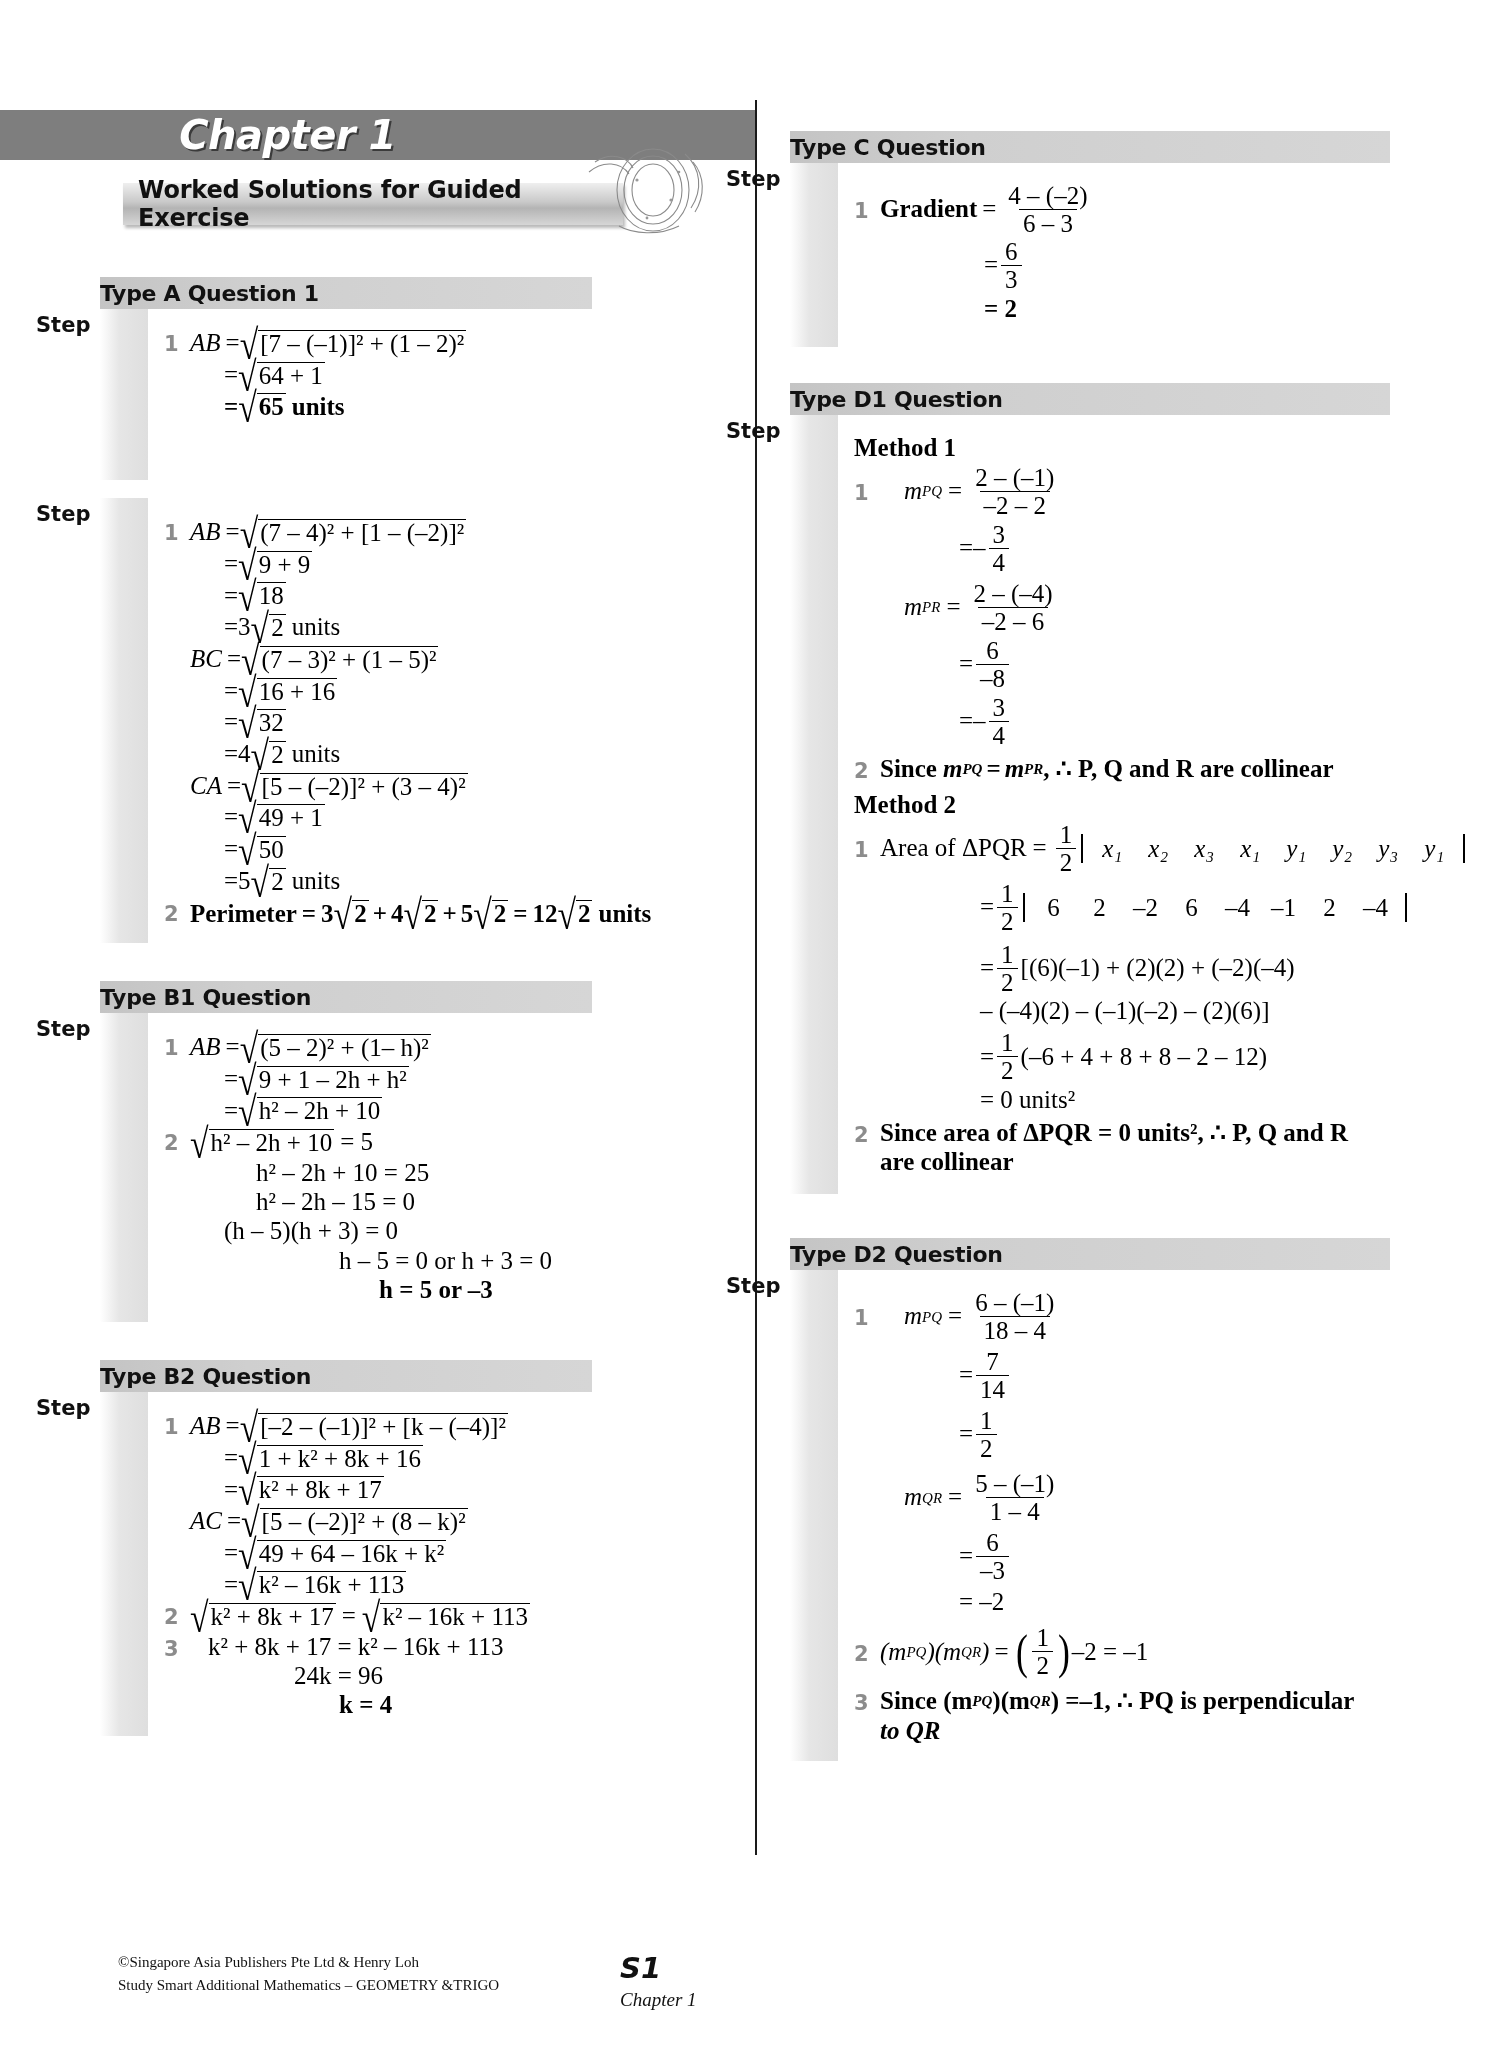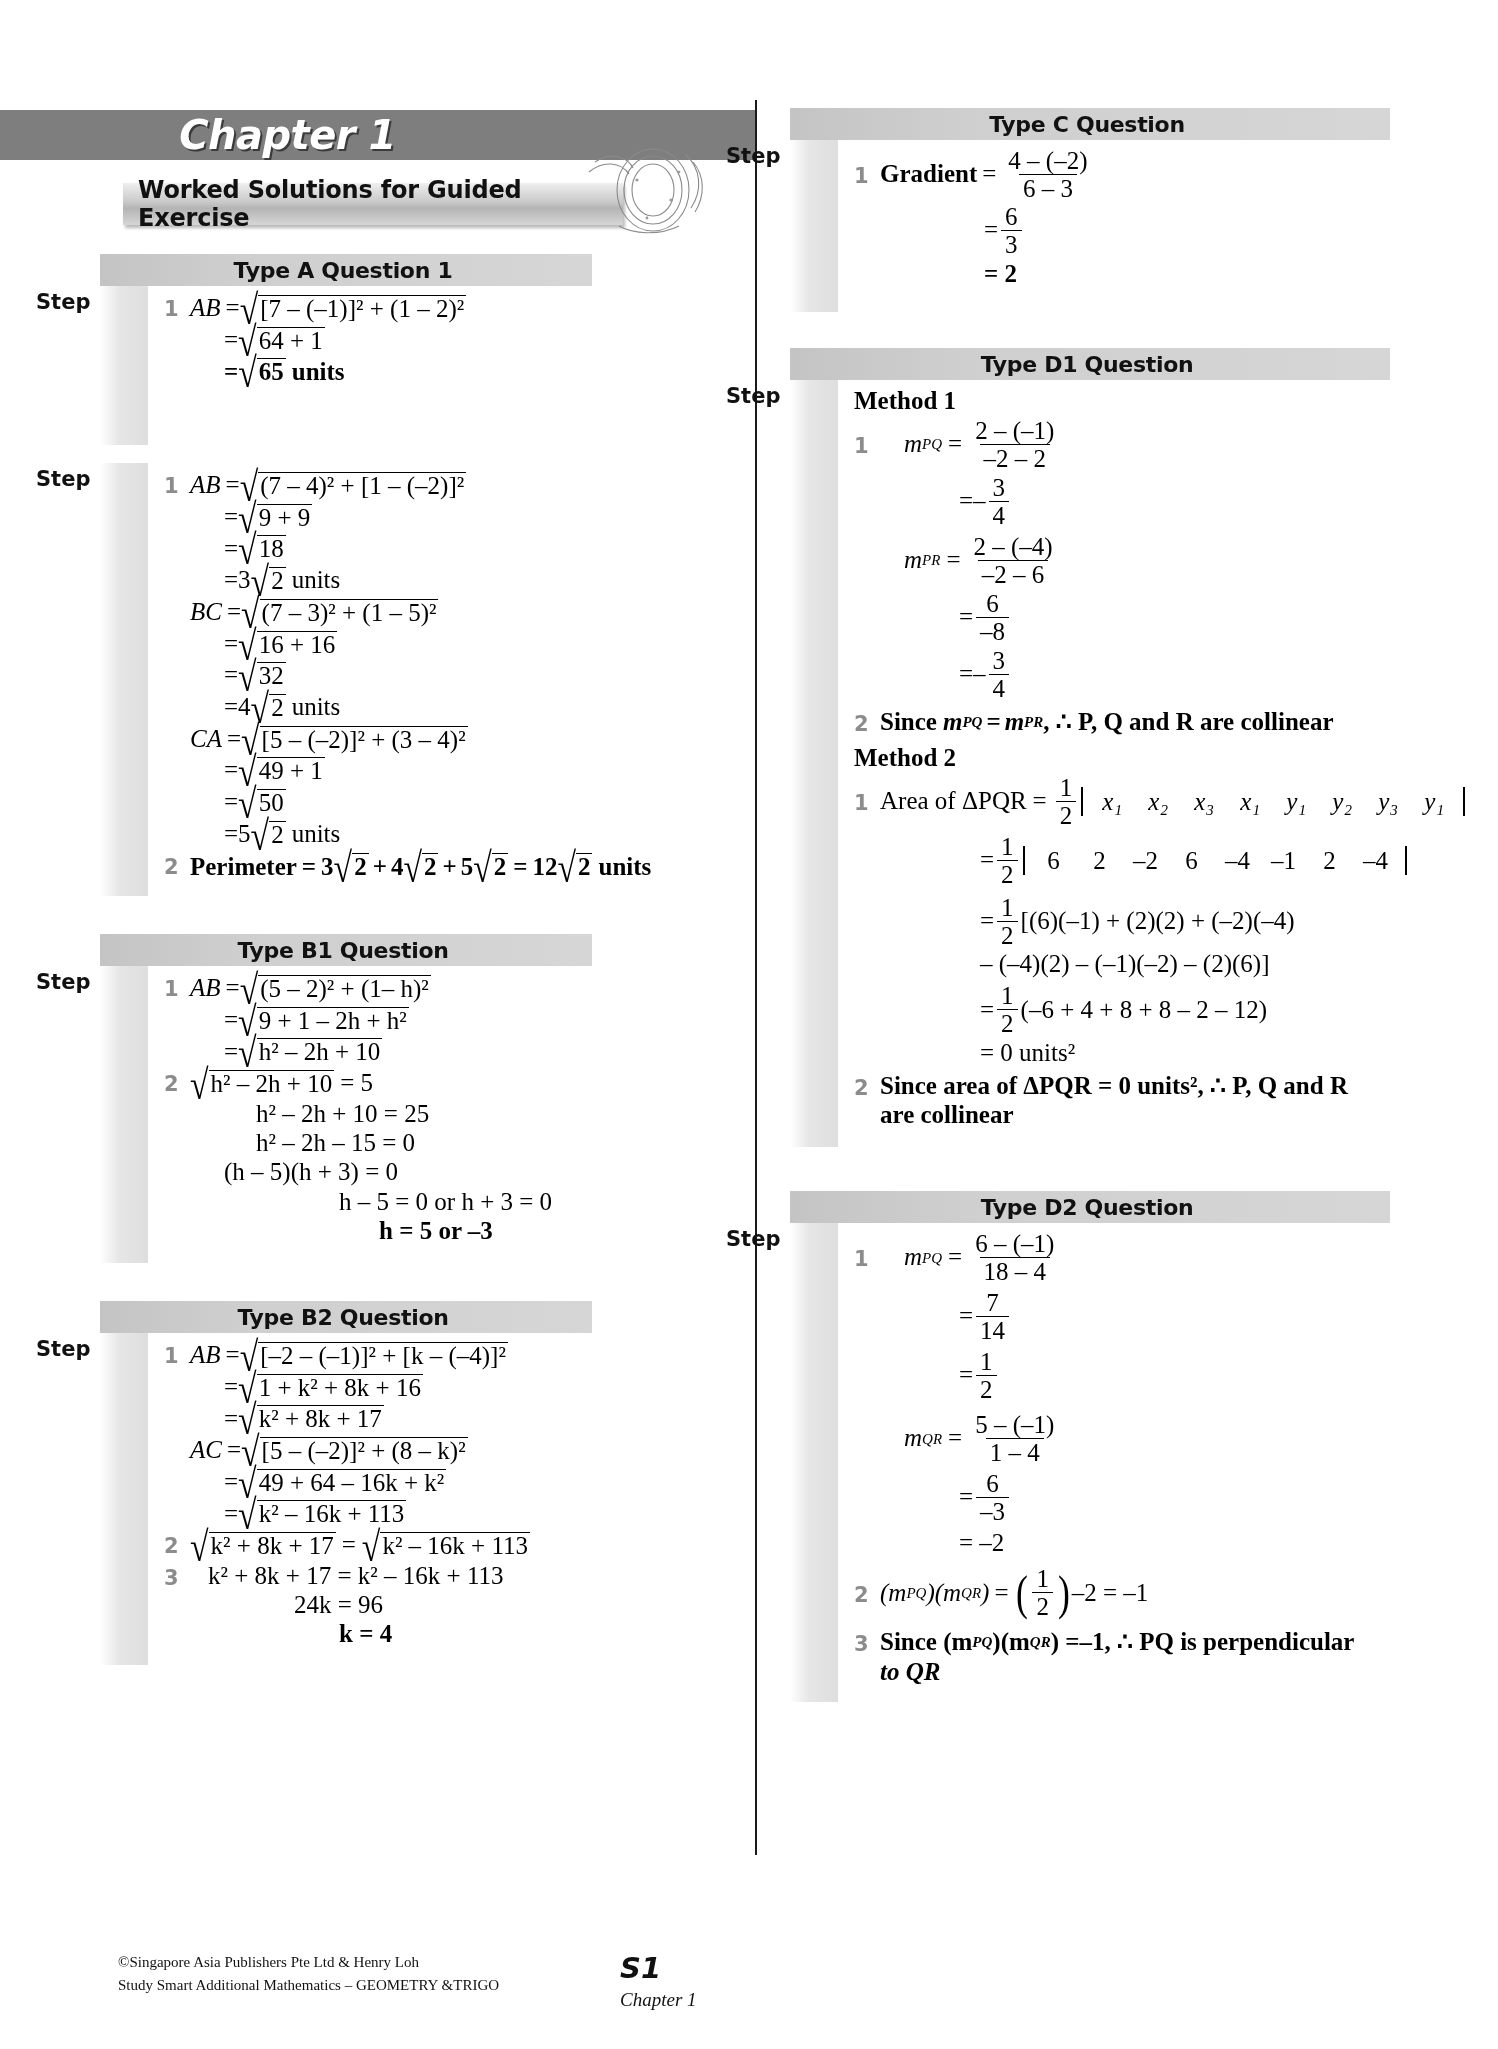--- a/index.html
+++ b/index.html
@@ -55,29 +55,30 @@
   .splash {
     position:absolute; left:575px; top:142px; width:145px; height:95px;
     pointer-events:none;
   }
 
   
   .qblock { position:relative; margin-bottom:18px; }
   .qhead {
     height:32px;
     background: linear-gradient(to right,#c4c4c4 0%,#cfcfcf 30%,#d6d6d6 100%);
-    display:flex; align-items:center; justify-content:center;
+    display:flex; align-items:center; justify-content:flex-start;
     padding-right:6px;
+    margin-top:23px;
   }
   .qhead .t {
     font-family:"DejaVu Sans", sans-serif;
     font-weight:bold; font-size:22px; color:#111;
     letter-spacing:-0.3px;
   }
-  .qbody { position:relative; padding-left:64px; padding-top:8px; }
+  .qbody { position:relative; padding-left:64px; padding-top:20px; }
   .stepcol {
     position:absolute; left:0; top:0; width:48px; height:100%;
     background: linear-gradient(to right,#ffffff 0%,#e6e6e6 40%,#dedede 100%);
   }
   .steplabel {
     position:absolute; left:-64px; top:4px;
     font-family:"DejaVu Sans", sans-serif;
     font-weight:bold; font-size:21px; color:#111;
   }
 

